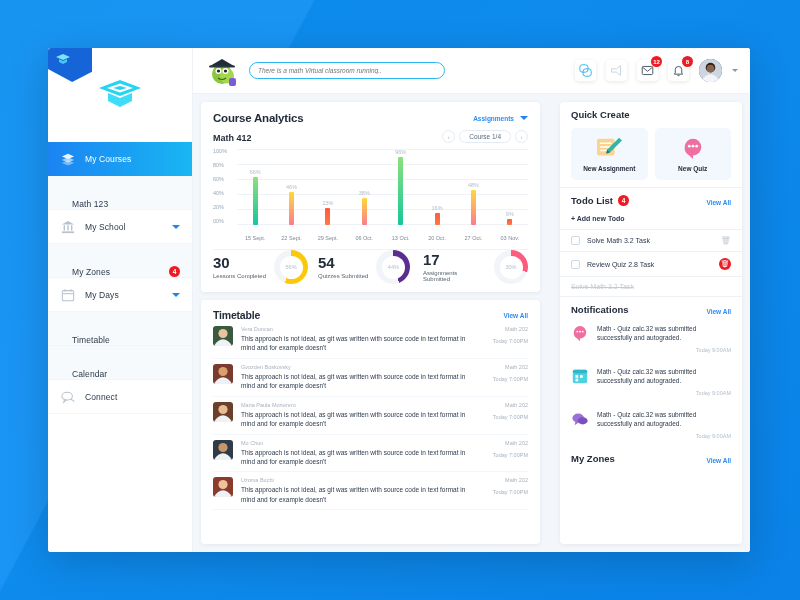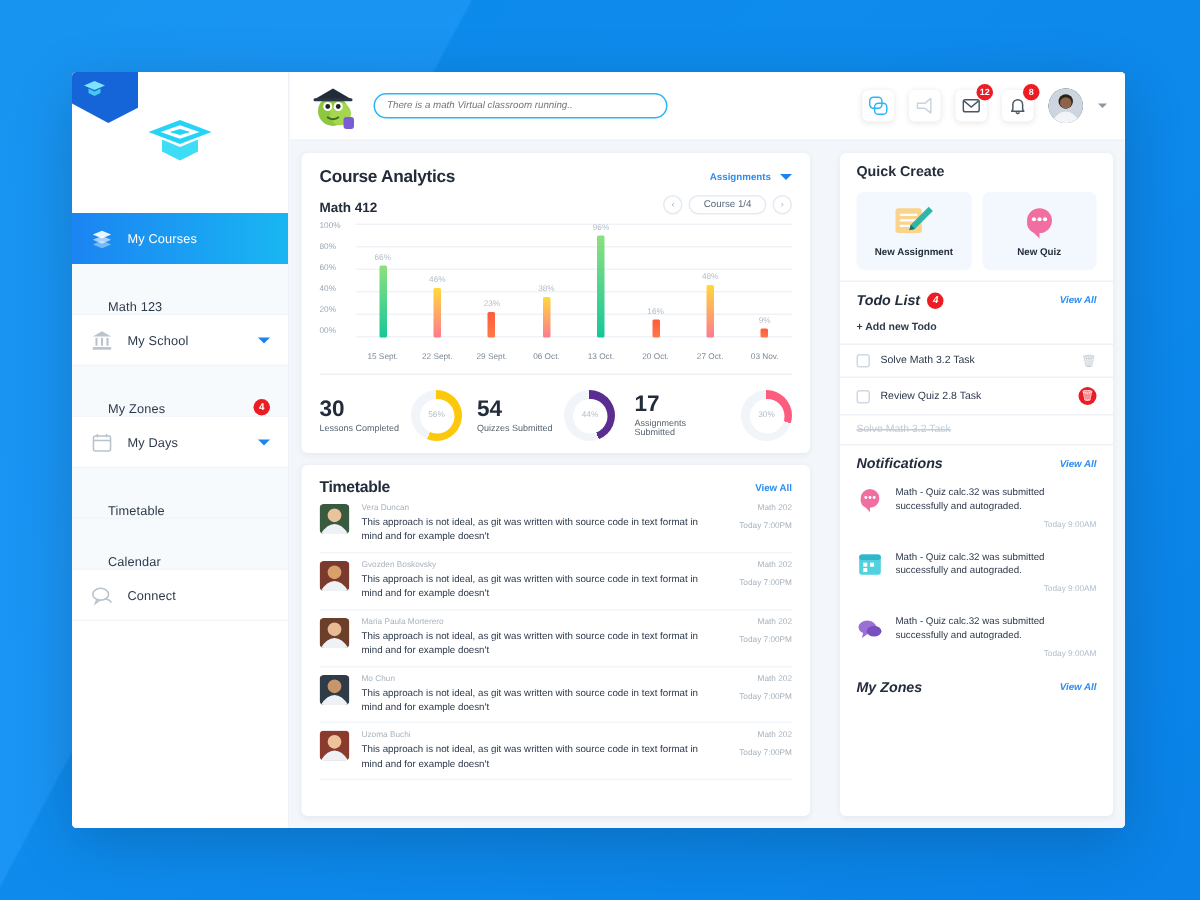--- a/index.html
+++ b/index.html
@@ -58,21 +58,21 @@
   .plot{flex:1;position:relative;}
   .grid{position:absolute;inset:0 0 10px 0;display:flex;flex-direction:column-reverse;justify-content:space-between;}
   .grid div{height:1px;background:#eff3f7;}
   .bars{position:absolute;inset:0 0 10px 0;display:flex;align-items:flex-end;}
   .bcol{flex:1;display:flex;flex-direction:column;align-items:center;justify-content:flex-end;height:100%;position:relative;}
   .bval{font-size:5.5px;color:#b2bdc8;margin-bottom:2px;}
   .bar{width:5px;border-radius:1px;}
   .xaxis{position:absolute;left:0;right:0;bottom:-6px;display:flex;}
   .xaxis span{flex:1;text-align:center;font-size:5.5px;color:#7b8896;}
 
-  .stats{display:flex;align-items:center;margin-top:14px;border-top:1px solid #eef2f7;padding-top:10px;}
+  .stats{display:flex;align-items:center;margin-top:14px;border-top:1px solid #eef2f7;}
   .stat{flex:1;display:flex;align-items:center;gap:8px;}
   .stat-txt .num{font-size:15px;font-weight:bold;color:#232c3b;line-height:1;}
   .stat-txt .lbl{font-size:6px;color:#56636f;margin-top:3px;}
   .donut{width:34px;height:34px;border-radius:50%;display:flex;align-items:center;justify-content:center;position:relative;flex:0 0 34px;}
   .donut::after{content:"";position:absolute;width:23px;height:23px;border-radius:50%;background:#fff;}
   .donut span{position:relative;z-index:2;font-size:5.5px;color:#b2bdc8;}
 
   
   .messages{padding:9px 12px 4px;flex:1;overflow:hidden;min-height:0;}
   .msg{display:flex;gap:8px;padding:5px 0;border-bottom:1px solid #f2f6fa;}
@@ -80,21 +80,21 @@
   .m-body{flex:1;min-width:0;}
   .m-name{font-size:5.5px;color:#a8b3be;}
   .m-text{font-size:6.5px;color:#2d3a4b;line-height:1.45;margin-top:2px;}
   .m-meta{text-align:right;flex:0 0 46px;}
   .m-meta div{font-size:5.5px;color:#a8b3be;}
   .m-meta div+div{margin-top:6px;}
 
   
   .col-right{flex:0 0 182px;background:#fff;border-radius:4px;box-shadow:0 1px 4px rgba(20,40,80,.07);display:flex;flex-direction:column;overflow:hidden;}
   .sec{padding:7px 11px;}
-  .sec-h{display:flex;align-items:center;justify-content:space-between;font-style:italic;}
+  .sec-h{display:flex;align-items:flex-end;justify-content:space-between;}
   .sec-title{font-size:9.5px;font-weight:bold;color:#232c3b;display:flex;align-items:center;gap:5px;}
   .qc{display:flex;gap:7px;margin-top:8px;}
   .qc-card{flex:1;height:52px;background:#f2f8fd;border-radius:5px;display:flex;flex-direction:column;align-items:center;justify-content:center;gap:5px;cursor:pointer;}
   .qc-lbl{font-size:6.5px;font-weight:bold;color:#232c3b;}
   .divider{height:1px;background:#eef2f7;}
   .todo-add{font-size:7px;font-weight:bold;color:#2d3a4b;padding:7px 11px;border-bottom:1px solid #eef2f7;cursor:pointer;}
   .todo-row{display:flex;align-items:center;gap:7px;padding:6px 11px;border-bottom:1px solid #eef2f7;}
   .chk{width:9px;height:9px;border:1px solid #cfd9e3;border-radius:2px;flex:0 0 9px;cursor:pointer;}
   .todo-lbl{flex:1;font-size:7px;color:#2d3a4b;}
   .todo-lbl.done{color:#c3ccd5;text-decoration:line-through;}

